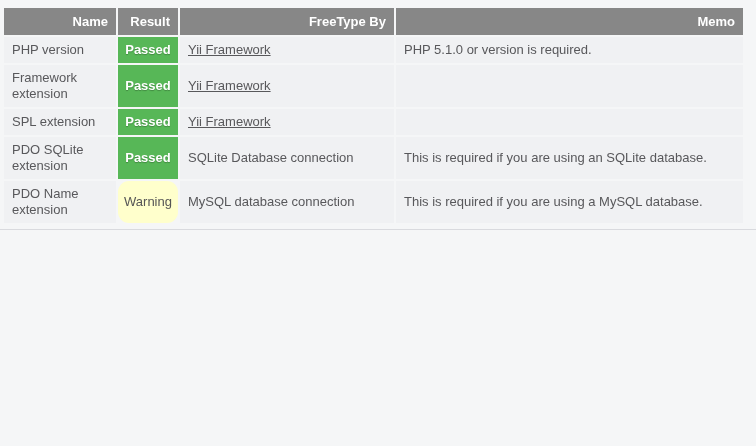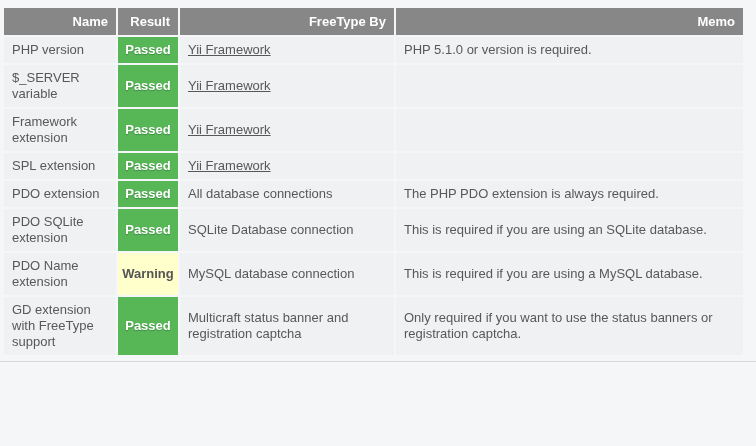--- a/index.html
+++ b/index.html
@@ -63,22 +63,23 @@
     padding: 5px 4px;
   }
   td.result-passed {
     background: var(--passed-bg);
     color: var(--passed-text);
     text-shadow: 0 1px 1px rgba(0,0,0,0.25);
   }
   td.result-warning {
     background: var(--warning-bg);
     color: var(--warning-text);
-    font-weight: bold;
+    font-weight: normal;
     text-shadow: none;
+    border-radius: 11px;
   }
   .req-link {
     color: var(--text);
     text-decoration: underline;
     cursor: pointer;
   }
   .req-plain { color: var(--text); }
   .bottom-divider {
     width: 756px;
     border-bottom: 1px solid var(--divider);
@@ -107,66 +108,48 @@
       </tr>
     </thead>
     <tbody id="req-tbody">
   <tr>
     <td>PHP version</td>
     <td class="result-cell result-passed">Passed</td>
     <td><span class="req-link">Yii Framework</span></td>
     <td>PHP 5.1.0 or version is required.</td>
   </tr>
 
-  <tr>
-    <td>$_SERVER variable</td>
-    <td class="result-cell result-passed">Passed</td>
-    <td><span class="req-link">Yii Framework</span></td>
-    <td></td>
-  </tr>
 
   <tr>
     <td>Framework extension</td>
     <td class="result-cell result-passed">Passed</td>
     <td><span class="req-link">Yii Framework</span></td>
     <td></td>
   </tr>
 
 
   <tr>
     <td>SPL extension</td>
     <td class="result-cell result-passed">Passed</td>
     <td><span class="req-link">Yii Framework</span></td>
     <td></td>
   </tr>
 
 
-  <tr>
-    <td>PDO extension</td>
-    <td class="result-cell result-passed">Passed</td>
-    <td><span class="req-plain">All database connections</span></td>
-    <td>The PHP PDO extension is always required.</td>
-  </tr>
 
   <tr>
     <td>PDO SQLite extension</td>
     <td class="result-cell result-passed">Passed</td>
     <td><span class="req-plain">SQLite Database connection</span></td>
     <td>This is required if you are using an SQLite database.</td>
   </tr>
 
   <tr>
     <td>PDO Name extension</td>
     <td class="result-cell result-warning">Warning</td>
     <td><span class="req-plain">MySQL database connection</span></td>
     <td>This is required if you are using a MySQL database.</td>
   </tr>
 
-  <tr>
-    <td>GD extension with FreeType support</td>
-    <td class="result-cell result-passed">Passed</td>
-    <td><span class="req-plain">Multicraft status banner and registration captcha</span></td>
-    <td>Only required if you want to use the status banners or registration captcha.</td>
-  </tr>
 </tbody>
   </table>
   <div class="bottom-divider"></div>
 </div>
 
 </body></html>

